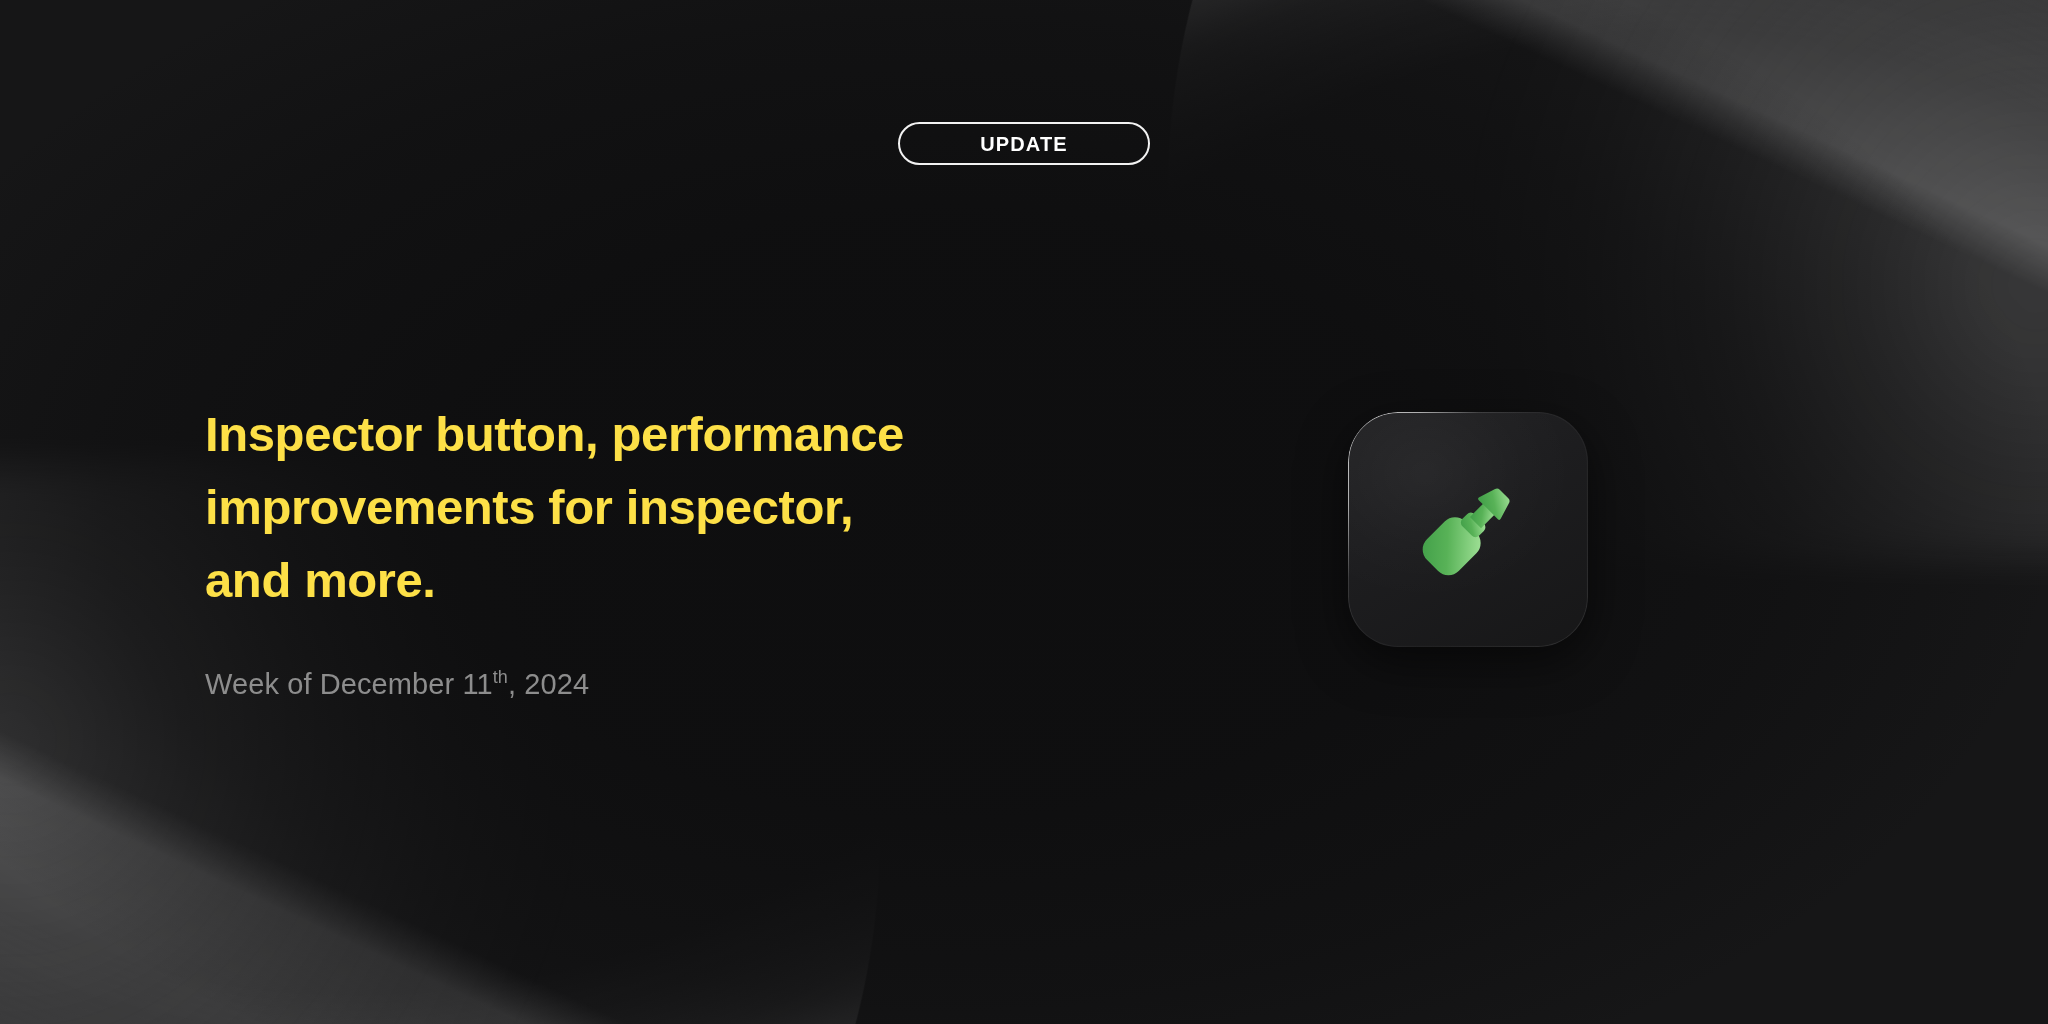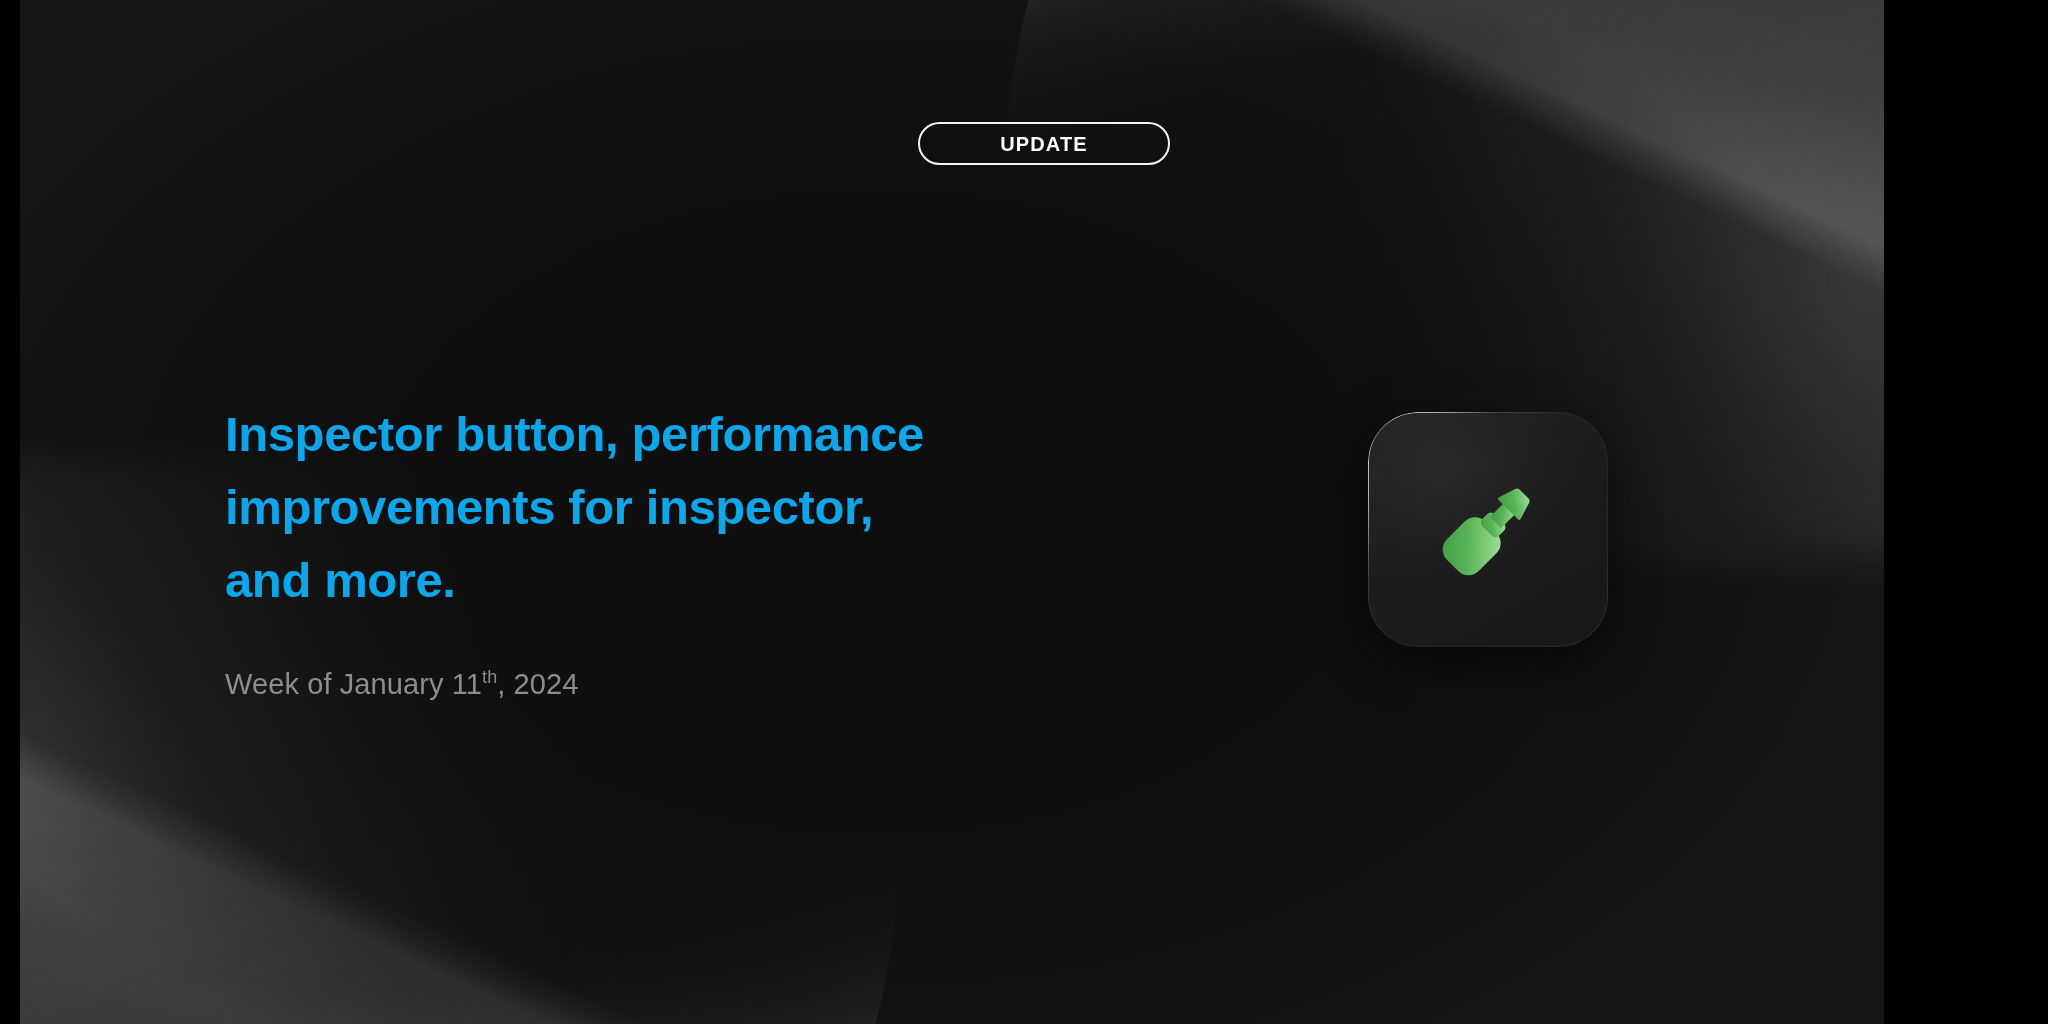--- a/index.html
+++ b/index.html
@@ -9,25 +9,24 @@
   }
   body {
     width: 2048px;
     height: 1024px;
     overflow: hidden;
     font-family: "Liberation Sans", sans-serif;
   }
 
   #banner {
     position: relative;
-    width: 1864px;
+    width: 2048px;
     height: 1024px;
     background: #161617;
     overflow: hidden;
-    margin-left: 20px;
   }
 
   
   .swoosh-layer {
     position: absolute;
     inset: 0;
     pointer-events: none;
   }
 
   
@@ -159,21 +158,21 @@
 
   
   #text-block {
     position: absolute;
     left: 205px;
     top: 398px;
     width: 940px;
   }
   #headline {
     margin: 0;
-    color: #0ea5e9;
+    color: #fde047;
     font-size: 49px;
     font-weight: bold;
     line-height: 73px;
     letter-spacing: -0.4px;
     white-space: pre-line;
   }
   #dateline {
     margin: 0;
     padding-top: 52px;
     color: #8d8d8d;
@@ -265,21 +264,21 @@
 
   <div id="update-badge">
     <span class="badge-text">UPDATE</span>
   </div>
 
   <div id="text-block">
     <h1 id="headline">Inspector button, performance
 improvements for inspector,
 and more.</h1>
     <p id="dateline">
-      <span>Week of January 11</span><span class="ord">th</span><span>, 2024</span>
+      <span>Week of December 11</span><span class="ord">th</span><span>, 2024</span>
     </p>
   </div>
 
   <div id="icon-tile">
     <div class="tile-inner-glow"></div>
     <div class="tile-sheen"></div>
     <svg id="screwdriver-icon" viewBox="0 0 100 100">
       <defs>
         <linearGradient id="sdGrad" x1="0.12" y1="0.92" x2="0.88" y2="0.08">
           <stop offset="0%" stop-color="#45a24b"></stop>

